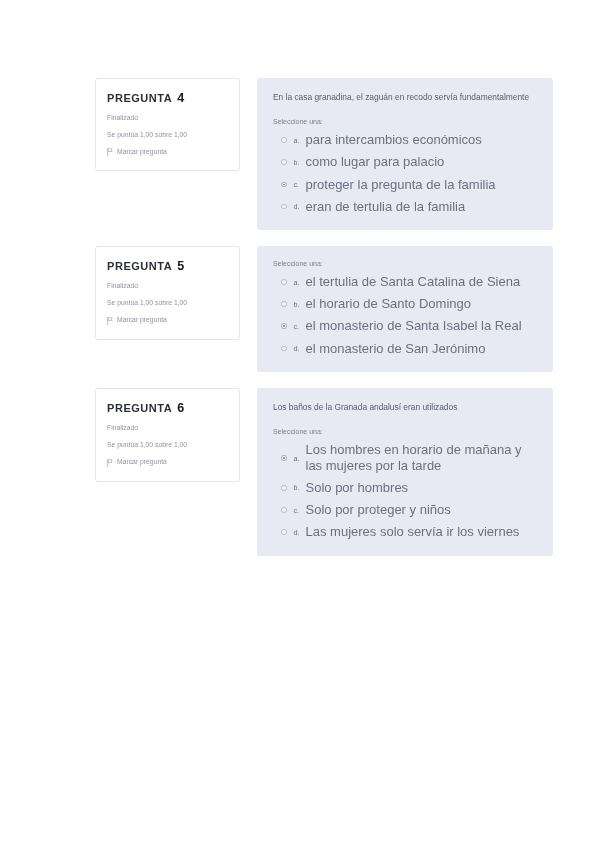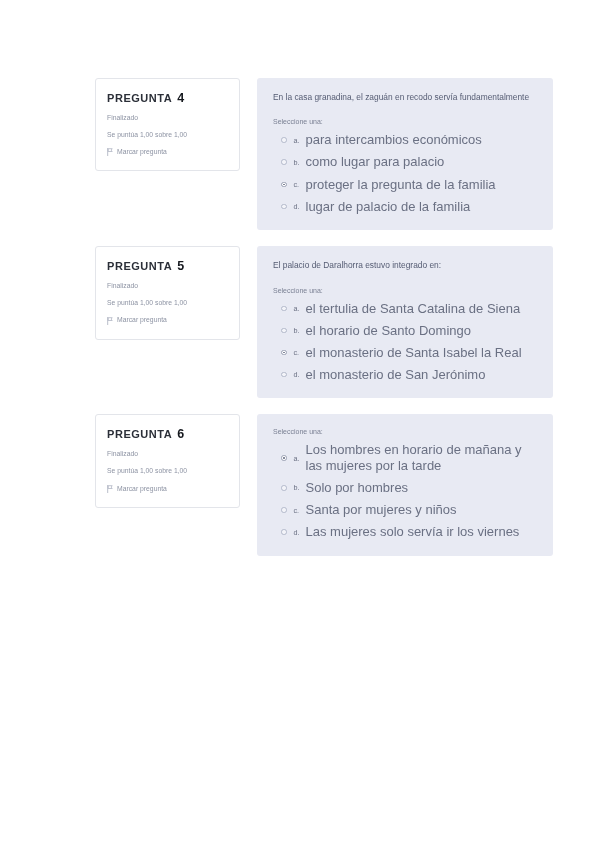--- a/index.html
+++ b/index.html
@@ -202,21 +202,21 @@
               <span class="answer-text">como lugar para palacio</span>
             </li>
             <li class="answer">
               <span class="radio checked"></span>
               <span class="answer-key">c.</span>
               <span class="answer-text">proteger la pregunta de la familia</span>
             </li>
             <li class="answer">
               <span class="radio"></span>
               <span class="answer-key">d.</span>
-              <span class="answer-text">lugar de palacio de la familia</span>
+              <span class="answer-text">eran de tertulia de la familia</span>
             </li>
           </ul>
         </div>
       </div>
       <div class="question-block">
         <div class="info-card">
           <div class="info-card-header">
             <span class="q-label">PREGUNTA</span>
             <span class="q-number">5</span>
           </div>
@@ -226,21 +226,20 @@
             <span class="flag-icon">
               <svg width="6" height="8" viewBox="0 0 6 8" xmlns="http://www.w3.org/2000/svg">
                 <path d="M0.7 0.4 L0.7 7.6" stroke="#a6acbb" stroke-width="0.8" fill="none" stroke-linecap="round"></path>
                 <path d="M1.2 0.7 L5.2 0.7 L4.2 2.1 L5.2 3.5 L1.2 3.5 Z" fill="none" stroke="#a6acbb" stroke-width="0.7" stroke-linejoin="round"></path>
               </svg>
             </span>
             <span class="flag-text">Marcar pregunta</span>
           </div>
         </div>
         <div class="content-panel">
-          <div class="stem">El palacio de Daralhorra estuvo integrado en:</div>
           <div class="select-label">Seleccione una:</div>
           <ul class="answers">
             <li class="answer">
               <span class="radio"></span>
               <span class="answer-key">a.</span>
               <span class="answer-text">el tertulia de Santa Catalina de Siena</span>
             </li>
             <li class="answer">
               <span class="radio"></span>
               <span class="answer-key">b.</span>
@@ -271,36 +270,37 @@
             <span class="flag-icon">
               <svg width="6" height="8" viewBox="0 0 6 8" xmlns="http://www.w3.org/2000/svg">
                 <path d="M0.7 0.4 L0.7 7.6" stroke="#a6acbb" stroke-width="0.8" fill="none" stroke-linecap="round"></path>
                 <path d="M1.2 0.7 L5.2 0.7 L4.2 2.1 L5.2 3.5 L1.2 3.5 Z" fill="none" stroke="#a6acbb" stroke-width="0.7" stroke-linejoin="round"></path>
               </svg>
             </span>
             <span class="flag-text">Marcar pregunta</span>
           </div>
         </div>
         <div class="content-panel">
+          <div class="stem">Los baños de la Granada andalusí eran utilizados</div>
           <div class="select-label">Seleccione una:</div>
           <ul class="answers">
             <li class="answer">
               <span class="radio checked"></span>
               <span class="answer-key">a.</span>
               <span class="answer-text">Los hombres en horario de mañana y las mujeres por la tarde</span>
             </li>
             <li class="answer">
               <span class="radio"></span>
               <span class="answer-key">b.</span>
               <span class="answer-text">Solo por hombres</span>
             </li>
             <li class="answer">
               <span class="radio"></span>
               <span class="answer-key">c.</span>
-              <span class="answer-text">Santa por mujeres y niños</span>
+              <span class="answer-text">Solo por proteger y niños</span>
             </li>
             <li class="answer">
               <span class="radio"></span>
               <span class="answer-key">d.</span>
               <span class="answer-text">Las mujeres solo servía ir los viernes</span>
             </li>
           </ul>
         </div>
       </div>
     </div>

